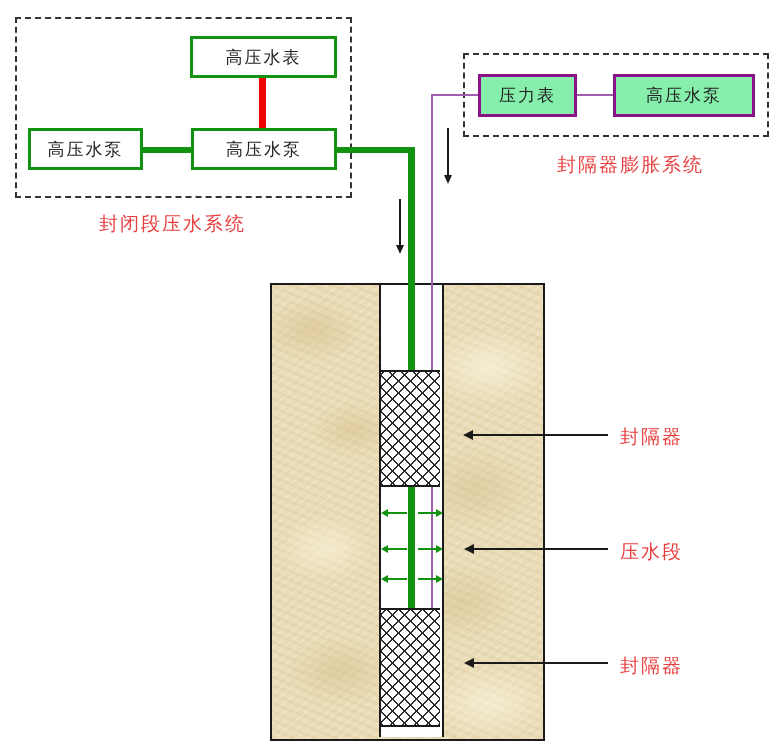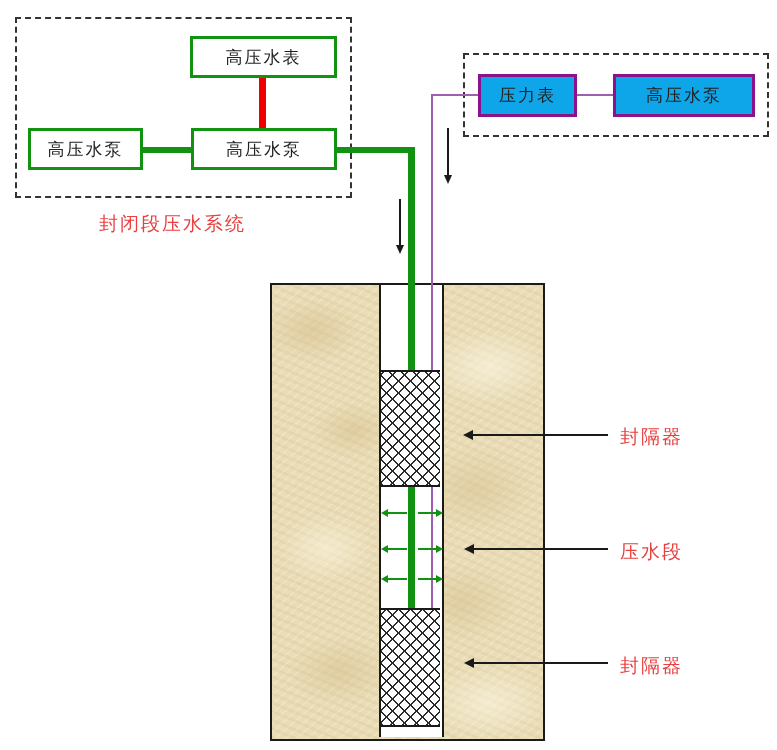--- a/index.html
+++ b/index.html
@@ -18,21 +18,21 @@
     padding-left:44px;
   }
   .abs{position:absolute;}
   .dashed-box{border:2px dashed #333;background:transparent;}
   .gbox{
     border:3px solid var(--green);background:#ffffff;color:#222;
     display:flex;align-items:center;justify-content:center;
     font-size:17px;letter-spacing:2px;white-space:nowrap;
   }
   .pbox{
-    border:3px solid var(--purple-box);background:#0ea5e9;color:#222;
+    border:3px solid var(--purple-box);background:#86efac;color:#222;
     display:flex;align-items:center;justify-content:center;
     font-size:17px;letter-spacing:2px;white-space:nowrap;
   }
   .red-label{
     color:var(--label-red);font-size:19px;letter-spacing:2px;white-space:nowrap;
   }
   .gline{background:var(--green);}
   .pline{background:var(--purple-line);}
   .rline{background:var(--red-line);}
 
@@ -114,20 +114,21 @@
   <div class="abs pline" style="left:431px;top:94px;width:47px;height:2px;"></div>
   <div class="abs pline" style="left:431px;top:94px;width:2px;height:514px;z-index:3;"></div>
 
   <div class="abs pbox" style="left:478px;top:74px;width:93px;height:37px;">
     <span>压力表</span>
   </div>
   <div class="abs pbox" style="left:613px;top:74px;width:136px;height:37px;">
     <span>高压水泵</span>
   </div>
 
+  <div class="abs red-label" style="left:557px;top:152px;"><span>封隔器膨胀系统</span></div>
 
   <div class="abs v-arrow" style="left:443px;top:128px;width:9px;height:56px;">
     <div class="shaft"></div>
     <div class="head"></div>
   </div>
   <div class="abs v-arrow" style="left:395px;top:199px;width:9px;height:55px;">
     <div class="shaft"></div>
     <div class="head"></div>
   </div>
 

